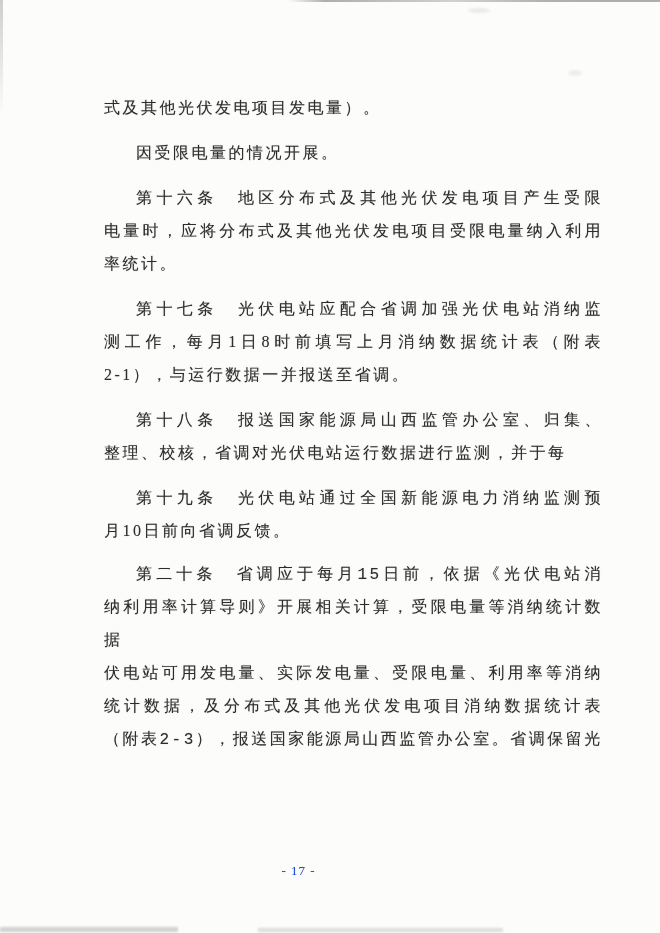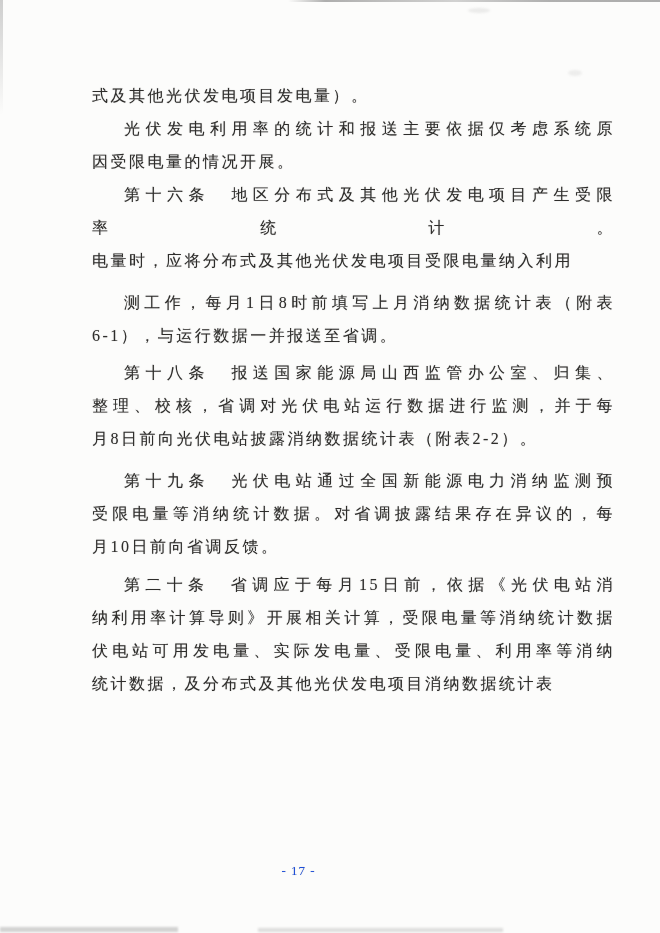--- a/index.html
+++ b/index.html
@@ -19,25 +19,25 @@
     left: 92px;
     top: 79px;
     width: 523px;
     color: #2e2d2b;
     font-size: 16px;
     line-height: 33px;
     letter-spacing: 2.5px;
     text-shadow: 0 0 1px rgba(60, 60, 60, 0.35);
   }
 
-  .para { margin: 0; }
+  .para { margin: 12px; }
   
   .para.gap9 { margin-top: 9px; }
   .para.gap4 { margin-top: 4px; }
-  .para.gap5 { margin-top: 5px; }
+  .para.gap5 { margin-top: 5px; font-family: Liberation Mono, monospace; }
 
   
   .line {
     text-align: justify;
     text-align-last: justify;
   }
   .para .line:last-child { text-align-last: left; }
   .para.indent .line:first-child { text-indent: 32px; }
 
   .page-num {
@@ -94,52 +94,51 @@
 </head>
 <body>
 
 <div class="doc">
 
   <div class="para">
     <div class="line">式及其他光伏发电项目发电量）。</div>
   </div>
 
   <div class="para indent">
-    <div class="line">光伏发电利用率的统计和报送主要依据仅考虑系统原</div>
     <div class="line">因受限电量的情况开展。</div>
   </div>
 
   <div class="para indent">
     <div class="line">第十六条　地区分布式及其他光伏发电项目产生受限</div>
+    <div class="line">电量时，应将分布式及其他光伏发电项目受限电量纳入利用</div>
     <div class="line">率统计。</div>
-    <div class="line">电量时，应将分布式及其他光伏发电项目受限电量纳入利用</div>
   </div>
 
   <div class="para indent gap9">
+    <div class="line">第十七条　光伏电站应配合省调加强光伏电站消纳监</div>
     <div class="line">测工作，每月1日8时前填写上月消纳数据统计表（附表</div>
-    <div class="line">6-1），与运行数据一并报送至省调。</div>
+    <div class="line">2-1），与运行数据一并报送至省调。</div>
   </div>
 
   <div class="para indent gap4">
     <div class="line">第十八条　报送国家能源局山西监管办公室、归集、</div>
     <div class="line">整理、校核，省调对光伏电站运行数据进行监测，并于每</div>
-    <div class="line">月8日前向光伏电站披露消纳数据统计表（附表2-2）。</div>
   </div>
 
   <div class="para indent gap9">
     <div class="line">第十九条　光伏电站通过全国新能源电力消纳监测预</div>
-    <div class="line">受限电量等消纳统计数据。对省调披露结果存在异议的，每</div>
     <div class="line">月10日前向省调反馈。</div>
   </div>
 
   <div class="para indent gap5">
     <div class="line">第二十条　省调应于每月15日前，依据《光伏电站消</div>
     <div class="line">纳利用率计算导则》开展相关计算，受限电量等消纳统计数据</div>
     <div class="line">伏电站可用发电量、实际发电量、受限电量、利用率等消纳</div>
     <div class="line">统计数据，及分布式及其他光伏发电项目消纳数据统计表</div>
+    <div class="line">（附表2-3），报送国家能源局山西监管办公室。省调保留光</div>
   </div>
 
 </div>
 
 <div class="page-num">- 17 -</div>
 
 <div class="art art-top-edge"></div>
 <div class="art art-left-edge"></div>
 <div class="art art-bottom-smudge-1"></div>
 <div class="art art-bottom-smudge-2"></div>

